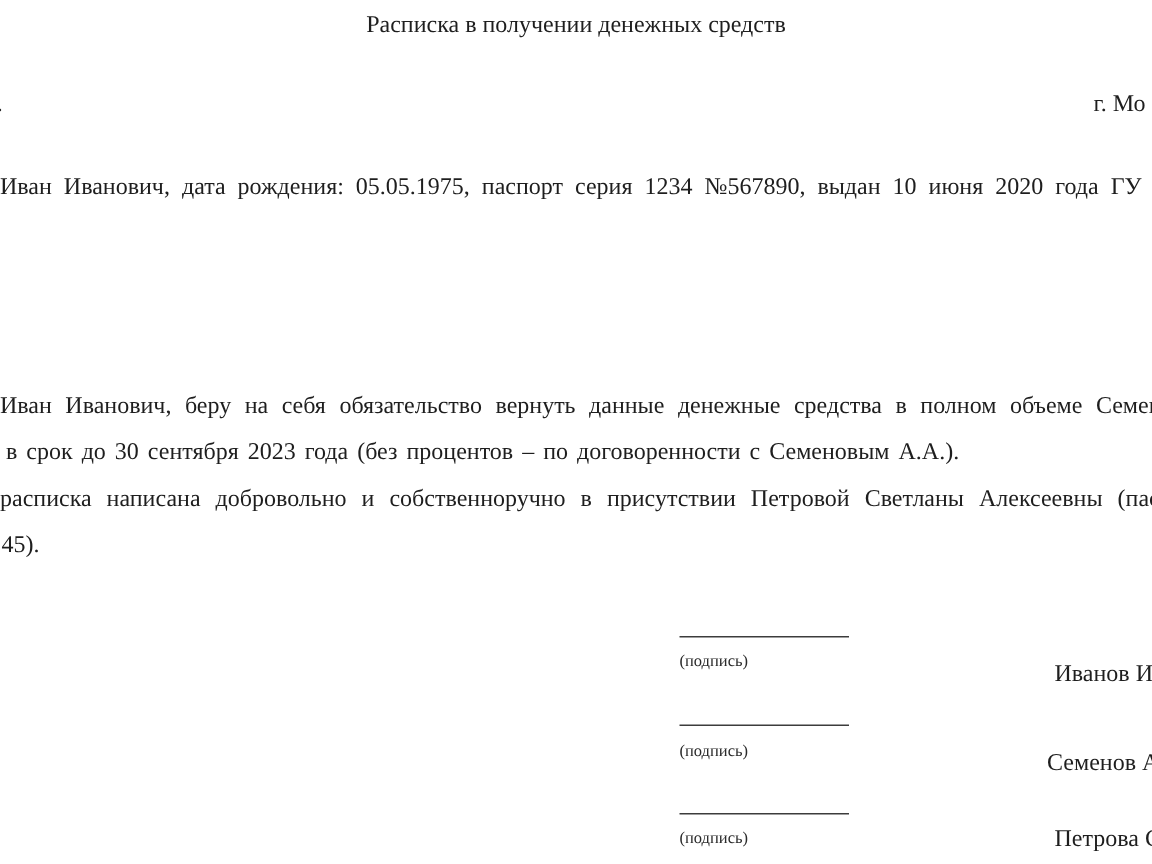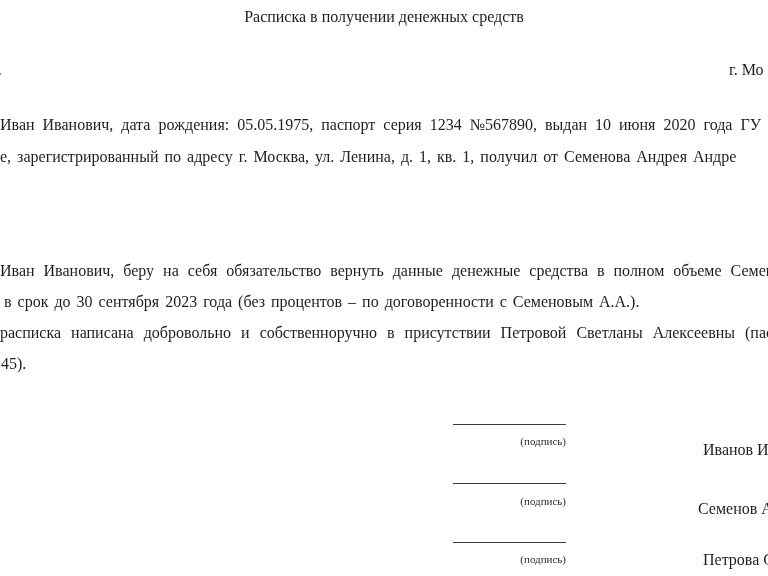--- a/index.html
+++ b/index.html
@@ -53,21 +53,21 @@
     height: 0;
     border-top: 1px solid #3c3c3c;
   }
   .sl0 { top: 424px; }
   .sl1 { top: 483px; }
   .sl2 { top: 542px; }
   .sig-caption {
     position: absolute;
     left: 453px;
     width: 113px;
-    text-align: right;
+    text-align: left;
     font-size: 11px;
     color: #2a2a2a;
   }
   .sc0 { top: 435px; }
   .sc1 { top: 495px; }
   .sc2 { top: 553px; }
   .sig-name {
     position: absolute;
     font-size: 16px;
     white-space: nowrap;
@@ -82,21 +82,20 @@
 
 <div class="page">
 
   <div class="title">Расписка в получении денежных средств</div>
 
   <div class="frag date-left">г.</div>
 
   <div class="frag city-right">г. Мо</div>
 
   <div class="doc-line l0">Иван Иванович, дата рождения: 05.05.1975, паспорт серия 1234 №567890, выдан 10 июня 2020 года ГУ М</div>
-  <div class="doc-line l1">е, зарегистрированный по адресу г. Москва, ул. Ленина, д. 1, кв. 1, получил от Семенова Андрея Андре</div>
   <div class="doc-line l4">Иван Иванович, беру на себя обязательство вернуть данные денежные средства в полном объеме Семено</div>
   <div class="doc-line l5">у в срок до 30 сентября 2023 года (без процентов – по договоренности с Семеновым А.А.).</div>
   <div class="doc-line l6">расписка написана добровольно и собственноручно в присутствии Петровой Светланы Алексеевны (пас</div>
   <div class="doc-line l7">45).</div>
 
   <div class="sig-line sl0"></div>
   <div class="sig-caption sc0">(подпись)</div>
   <div class="sig-name sn0">Иванов И</div>
 
   <div class="sig-line sl1"></div>

